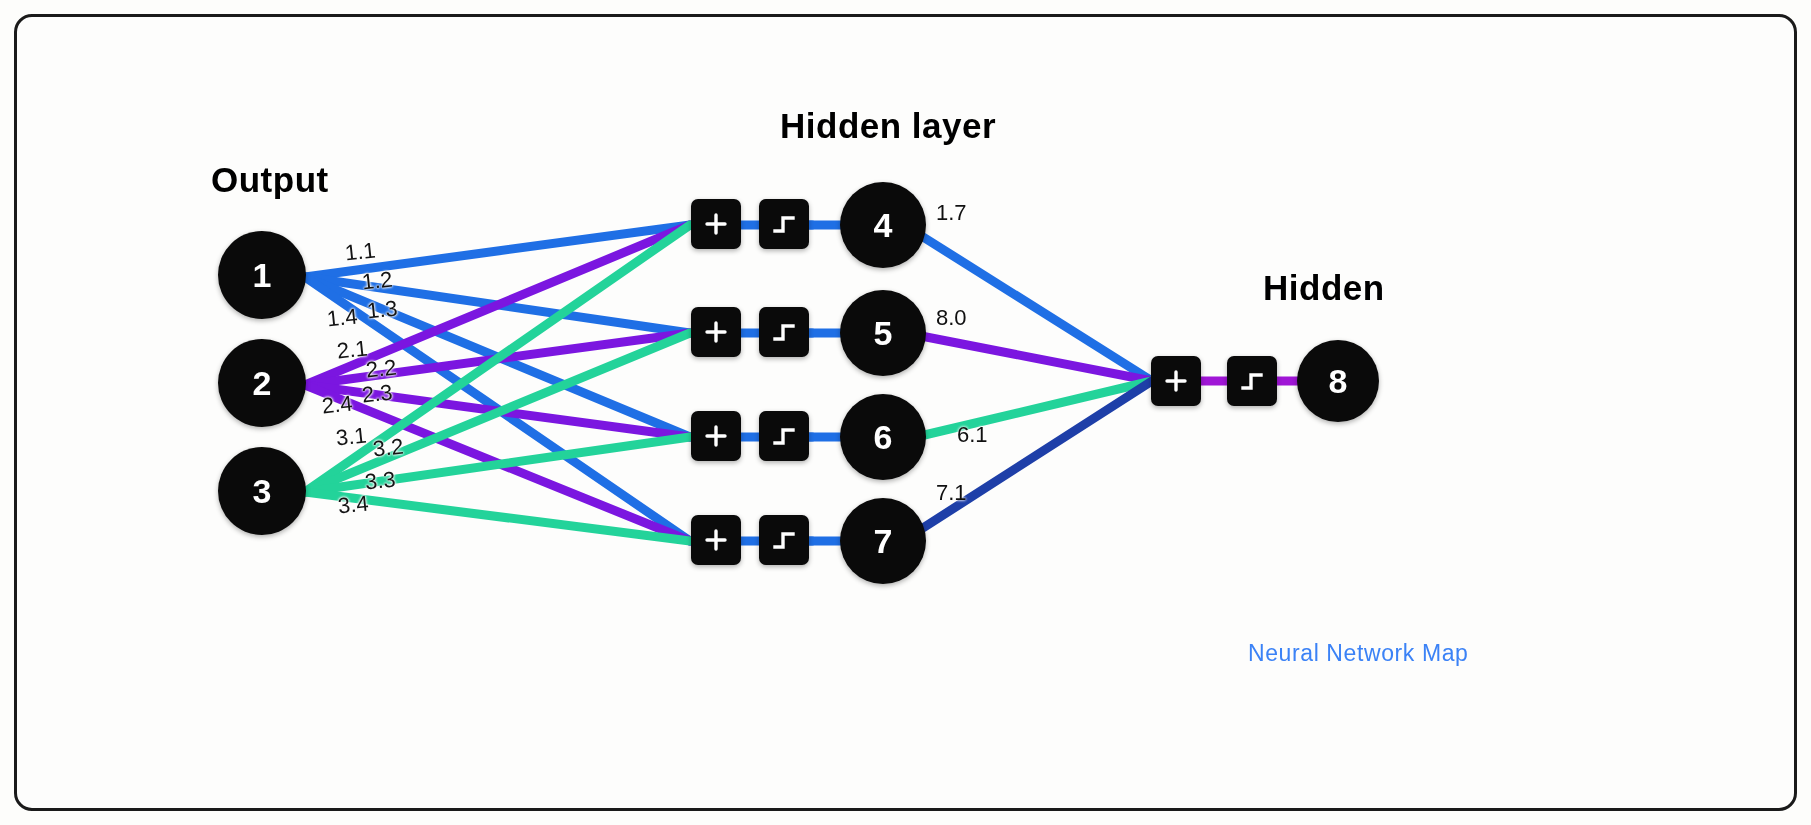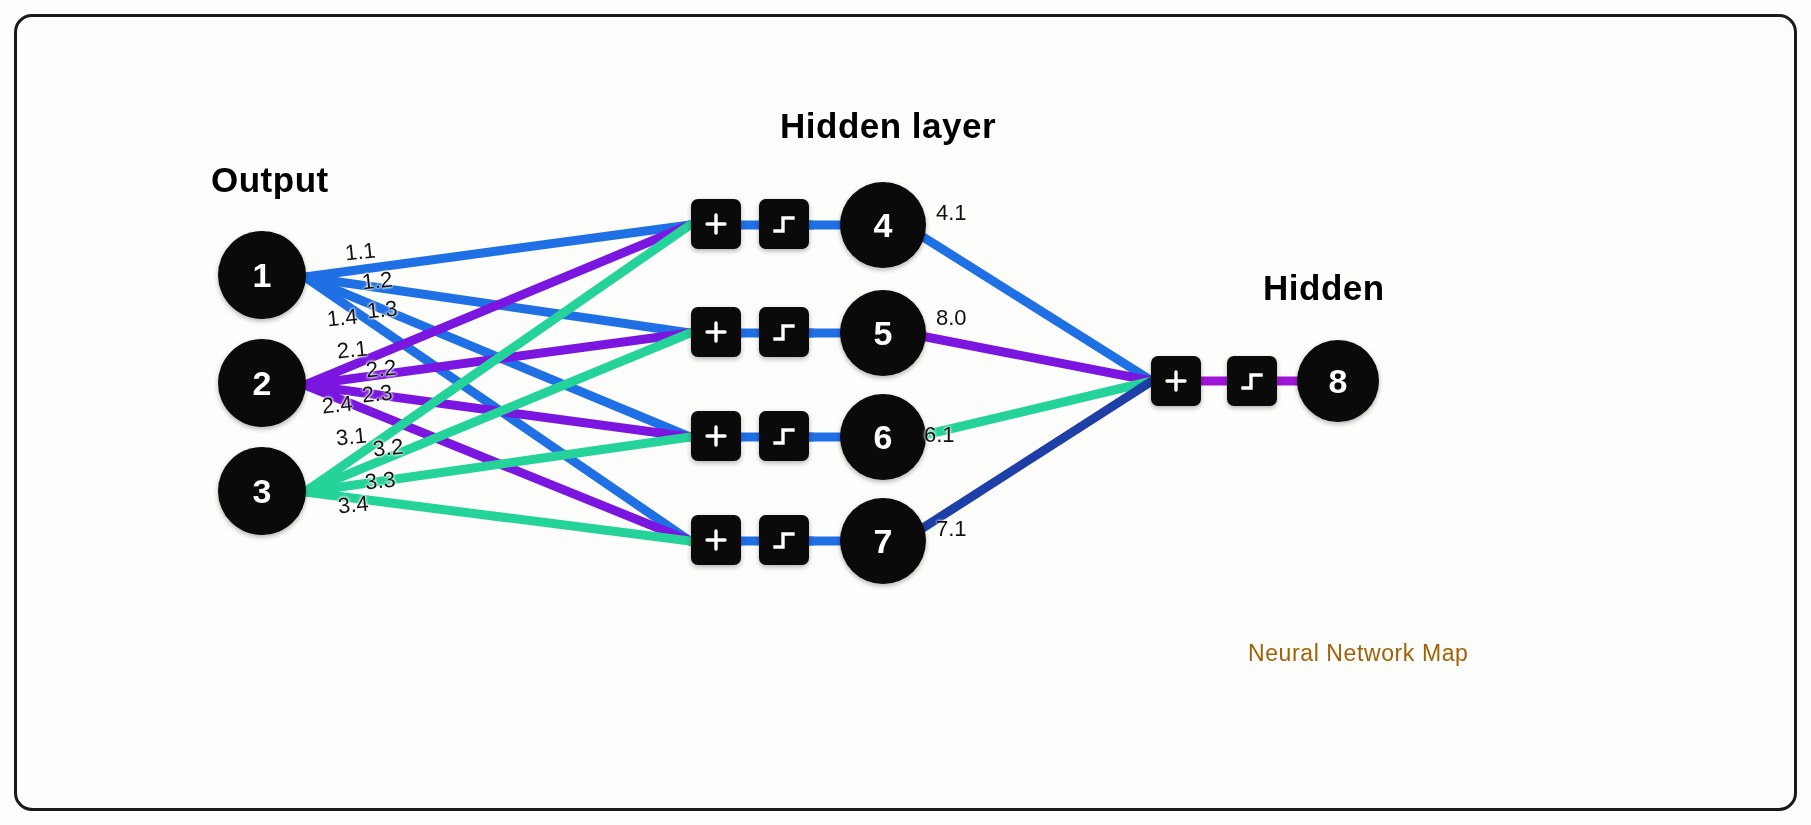--- a/index.html
+++ b/index.html
@@ -29,21 +29,21 @@
     font-weight:600;
     letter-spacing:.5px;
     white-space:nowrap;
     font-family:"Liberation Sans", sans-serif;
   }
   #title-input{left:211px;top:160px;font-size:35px;}
   #title-hidden{left:780px;top:106px;font-size:35px;}
   #title-output{left:1263px;top:268px;font-size:35px;}
   #caption{
     position:absolute;left:1248px;top:640px;
-    font-size:23px;color:#a16207;font-weight:500;letter-spacing:.6px;
+    font-size:23px;color:#3b82f6;font-weight:500;letter-spacing:.6px;
     white-space:nowrap;
   }
   .node{
     position:absolute;
     border-radius:50%;
     background:#0a0a0a;
     color:#ffffff;
     display:flex;align-items:center;justify-content:center;
     font-size:34px;font-weight:600;
     box-shadow:0 2px 5px rgba(0,0,0,.30);
@@ -199,19 +199,19 @@
   <div class="edge-label" style="left:337px;top:337px;transform:rotate(-6deg);">2.1</div>
   <div class="edge-label" style="left:366px;top:356px;transform:rotate(-6deg);">2.2</div>
   <div class="edge-label" style="left:362px;top:381px;transform:rotate(-6deg);">2.3</div>
   <div class="edge-label" style="left:322px;top:392px;transform:rotate(-6deg);">2.4</div>
 
   <div class="edge-label" style="left:336px;top:424px;transform:rotate(-6deg);">3.1</div>
   <div class="edge-label" style="left:373px;top:435px;transform:rotate(-6deg);">3.2</div>
   <div class="edge-label" style="left:365px;top:468px;transform:rotate(-6deg);">3.3</div>
   <div class="edge-label" style="left:338px;top:492px;transform:rotate(-6deg);">3.4</div>
 
-  <div class="hid-label" style="left:936px;top:200px;">4.1</div>
+  <div class="hid-label" style="left:936px;top:200px;">1.7</div>
   <div class="hid-label" style="left:936px;top:305px;">8.0</div>
-  <div class="hid-label" style="left:924px;top:422px;">6.1</div>
-  <div class="hid-label" style="left:936px;top:480px;margin-top:36px;">7.1</div>
+  <div class="hid-label" style="left:957px;top:422px;">6.1</div>
+  <div class="hid-label" style="left:936px;top:480px;">7.1</div>
 
   <div id="caption">Neural Network Map</div>
 </div>
 
 </body></html>

